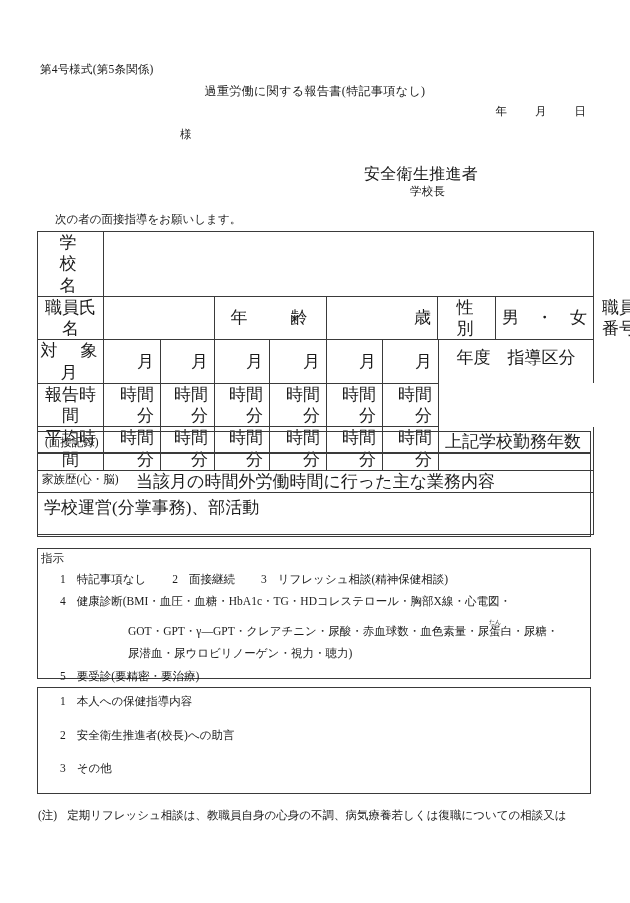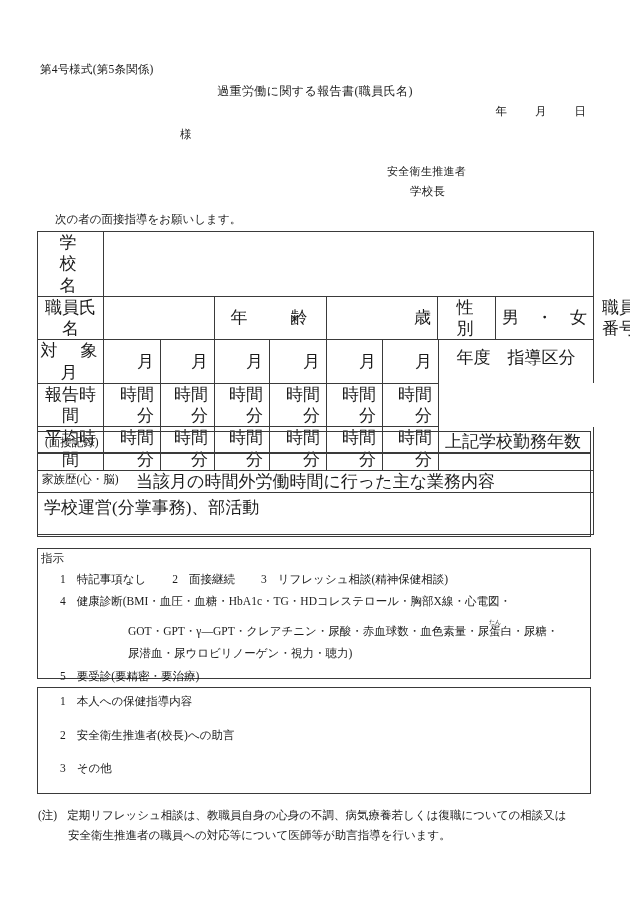--- a/index.html
+++ b/index.html
@@ -50,23 +50,23 @@
   .date-y { margin-right: 28px; }
   .date-m { margin-right: 28px; }
   .addressee {
     position: absolute;
     left: 180px;
     top: 127px;
     font-size: 11.5px;
   }
   .signer-1 {
     position: absolute;
-    left: 387px;
+    left: 364px;
     top: 164px;
-    font-size: 11px;
+    font-size: 16px;
     letter-spacing: 0.3px;
   }
   .signer-2 {
     position: absolute;
     left: 410px;
     top: 184px;
     font-size: 11.5px;
     letter-spacing: 0.3px;
   }
   .request-line {
@@ -179,21 +179,21 @@
   .note-l1 { white-space: nowrap; }
   .note-l2 { white-space: nowrap; margin-left: 30px; }
   .note-tag { margin-right: 10px; }
 </style>
 </head>
 <body>
 
 <div class="page">
 
   <div class="form-no">第4号様式(第5条関係)</div>
-  <div class="doc-title">過重労働に関する報告書(職員氏名)</div>
+  <div class="doc-title">過重労働に関する報告書(特記事項なし)</div>
 
   <div class="date-line">
     <span class="date-y">年</span><span class="date-m">月</span><span>日</span>
   </div>
 
   <div class="addressee">様</div>
   <div class="signer-1">安全衛生推進者</div>
   <div class="signer-2">学校長</div>
   <div class="request-line">次の者の面接指導をお願いします。</div>
 
@@ -354,16 +354,15 @@
     </div>
     <div class="line-item cmt-3">
       <span class="num">3</span><span>その他</span>
     </div>
   </div>
 
   <div class="note">
     <div class="note-l1">
       <span class="note-tag">(注)</span><span>定期リフレッシュ相談は、教職員自身の心身の不調、病気療養若しくは復職についての相談又は</span>
     </div>
-    <div class="note-l2">安全衛生推進者の職員への対応等について医師等が助言指導を行います。</div>
   </div>
 
 </div>
 
 </body></html>

